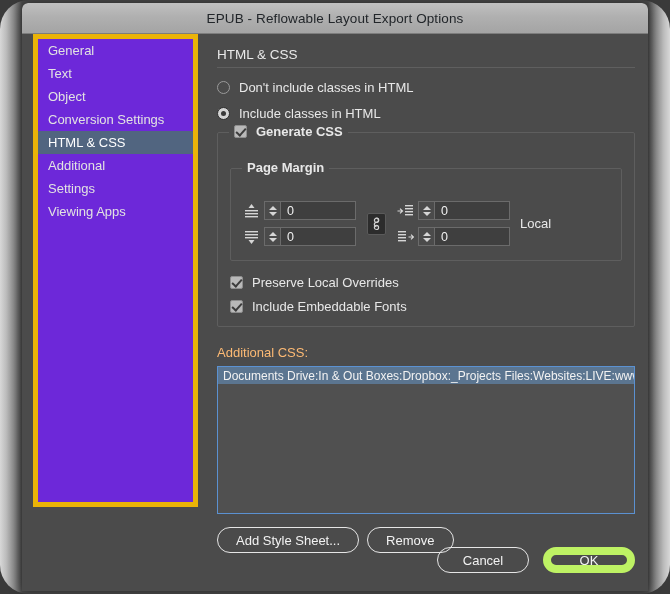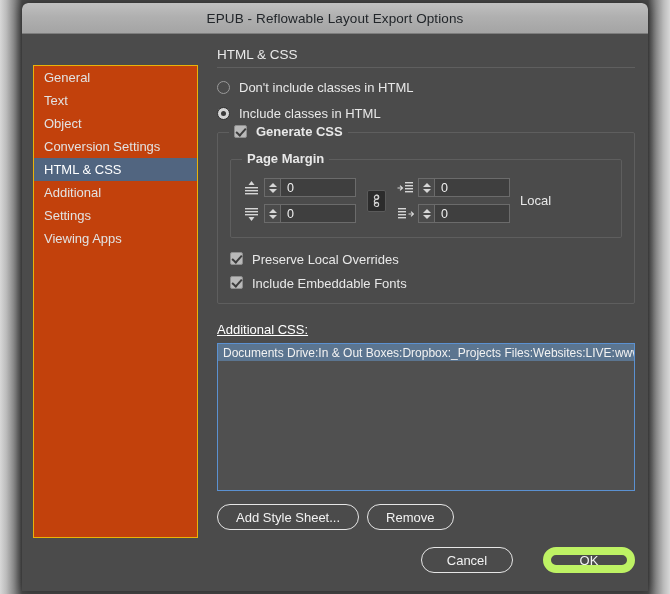--- a/index.html
+++ b/index.html
@@ -7,20 +7,21 @@
     width: 670px; height: 594px;
     background: #3a3a3a;
     font-family: "Liberation Sans", sans-serif;
     overflow: hidden;
   }
   
   .desktop {
     position: relative;
     width: 670px; height: 594px;
     background: linear-gradient(90deg,#d8d8d8 0px,#bdbdbd 6px,#8a8a8a 14px,#4b4b4b 22px,#4b4b4b calc(100% - 22px),#8a8a8a calc(100% - 14px),#bdbdbd calc(100% - 6px),#d8d8d8 100%);
+    border-radius: 29px;
   }
   .dialog {
     position: absolute;
     left: 22px; top: 3px;
     width: 626px; height: 588px;
     background: #4b4b4b;
     border-radius: 6px 6px 0 0;
     overflow: hidden;
     box-shadow: 0 0 12px rgba(0,0,0,.5);
   }
@@ -38,24 +39,24 @@
     letter-spacing: .1px;
   }
   .body {
     position: relative;
     height: 557px;
     background: #4b4b4b;
   }
   
   .sidebar {
     position: absolute;
-    left: 11px; top: 31px;
+    left: 11px; top: 0;
     width: 165px; height: 473px;
-    background: #c2410c;
-    border: 1px solid #eab308;
+    background: #6d28d9;
+    border: 5px solid #eab308;
     box-sizing: border-box;
   }
   .side-item {
     height: 23px;
     display: flex; align-items: center;
     padding-left: 10px;
     font-size: 13px;
     color: #e2e2e2;
     box-sizing: border-box;
   }
@@ -187,25 +188,25 @@
     border: 1px solid #5a5a5a;
     border-radius: 2px;
     margin: 0 11px;
     display: flex; align-items: center; justify-content: center;
     flex: none;
   }
   .units {
     font-size: 13px; color: #e8e8e8;
     margin-left: 10px;
   }
-  .chk-row { display: flex; margin-top: 9px; }
+  .chk-row { display: flex; align-items: center; margin-top: 9px; }
   
   .sec-title {
-    font-size: 13px; color: #ffffff;
-    margin-top: 18px; margin-bottom: 6px; text-decoration: underline;
+    font-size: 13px; color: #fdba74;
+    margin-top: 18px; margin-bottom: 6px;
   }
   .listbox {
     height: 148px;
     background: #505050;
     border: 1px solid #5b91d1;
     box-sizing: border-box;
     overflow: hidden;
   }
   .list-row {
     height: 17px;
@@ -227,21 +228,21 @@
     font-family: "Liberation Sans", sans-serif;
     padding: 4px 18px;
     height: 26px;
     display: flex; align-items: center; justify-content: center;
     box-sizing: border-box;
     cursor: default;
   }
   .footer {
     position: absolute;
     right: 13px; bottom: 18px;
-    display: flex; gap: 30px;
+    display: flex; gap: 14px;
   }
   .pill.wide { width: 92px; padding: 0; }
   .pill.default { border: 8px solid #bef264; }
 </style>
 </head>
 <body>
 
 <div class="desktop">
   <div class="dialog">
 
@@ -291,21 +292,21 @@
           <span class="radio on"></span>
           <span class="lbl">Include classes in HTML</span>
         </div>
 
         <div class="group">
           <div class="group-legend">
             <span class="cbox on"></span>
             <span class="lbl">Generate CSS</span>
           </div>
 
-          <div class="group" style="margin-top:10px;padding:18px 12px 14px 12px;">
+          <div class="group" style="margin-top:19px;padding:32px 12px 14px 12px;">
             <div class="group-legend">
               <span class="lbl">Page Margin</span>
             </div>
 
             <div class="margins">
 
               <div class="mcol">
                 <div class="mfield">
                   <svg class="micon" viewBox="0 0 17 16">
                     <path d="M8.5 1 L11.5 5 L5.5 5 Z" fill="#d6d6d6"></path>

